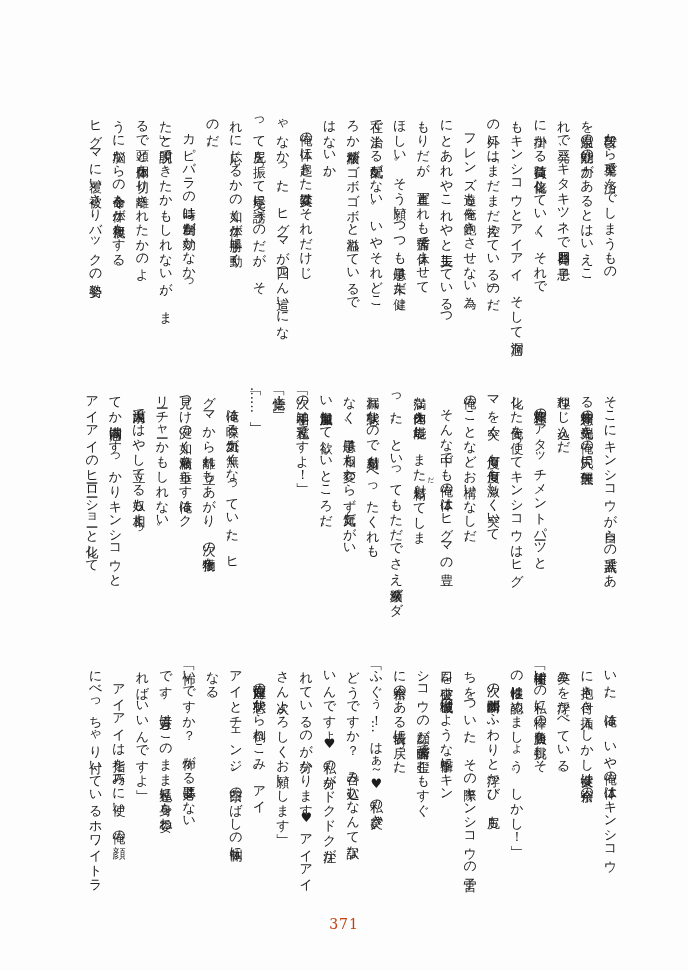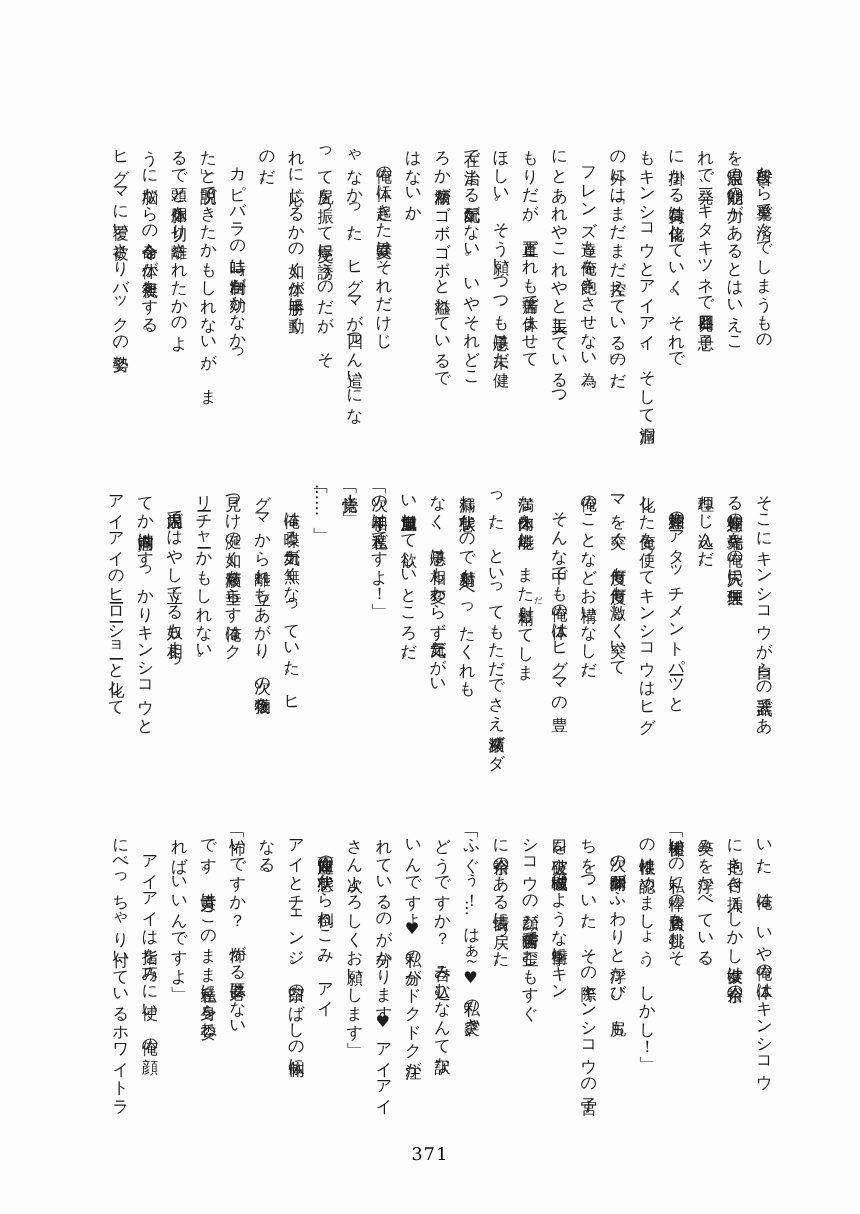--- a/index.html
+++ b/index.html
@@ -44,21 +44,21 @@
     letter-spacing: 0;
   }
   .page-number {
     position: absolute;
     top: 916px;
     left: 0;
     width: 688px;
     text-align: center;
     font-size: 14px;
     letter-spacing: 1px;
-    color: #000000;
+    color: #c2410c;
   }
 </style>
 </head>
 <body>
 
 <div class="page">
   <div class="band band-1">
       <p>　普段から単発で済んでしまうもの</p>
       <p>を温泉の効能の力があるとはいえこ</p>
       <p>れで三発、キタキツネで四発目と息子</p>

